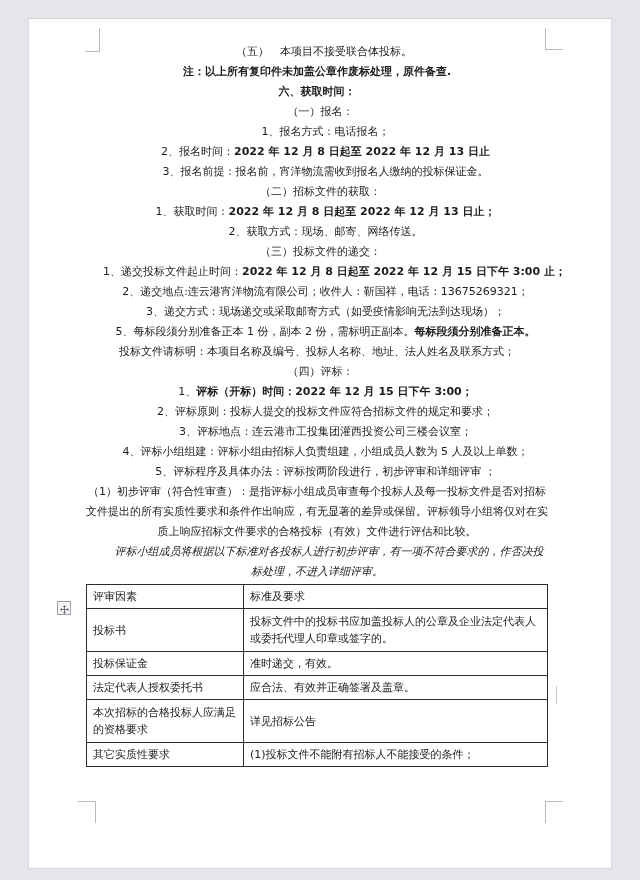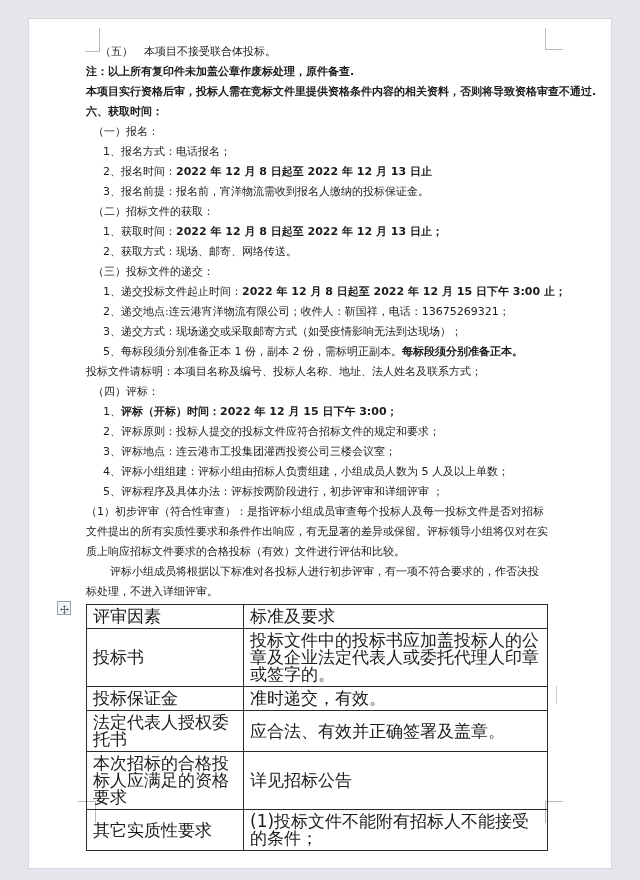--- a/index.html
+++ b/index.html
@@ -16,33 +16,33 @@
   .bg-right{left:612px;top:0;width:28px;height:880px;}
   .paper{
     position:absolute;left:28px;top:18px;width:584px;height:851px;
     background:#ffffff;border:1px solid #d5d8de;box-sizing:border-box;
   }
   
   .content{
     position:absolute;left:86px;top:42px;width:462px;
     color:#1c1c1c;
   }
-  .content p{margin:0;font-size:11px;line-height:20px;}
+  .content p{margin:0;font-size:11px;line-height:20px;text-align:center;}
   .nw{white-space:nowrap;}
   .i1{padding-left:14px;}
   .i2{padding-left:7px;}
   .i3{padding-left:17px;}
-  .ti{text-indent:24px;}
+  .ti{text-indent:24px;font-style:italic;}
   .b{font-weight:bold;}
   
   .review-table{
     border-collapse:collapse;width:462px;table-layout:fixed;margin-top:2px;
   }
   .review-table td{
-    border:1px solid #2b2b2b;font-size:17px;line-height:17px;
+    border:1px solid #2b2b2b;font-size:11px;line-height:17px;
     padding:3px 4px 3px 6px;vertical-align:middle;color:#1c1c1c;
     overflow:hidden;
   }
   .col-factor{width:157px;}
   .row-tall td{height:36px;}
   
   .mark{position:absolute;box-sizing:border-box;}
   .mark-tl{left:85px;top:28px;width:15px;height:24px;border-right:1px solid #b7bac2;border-bottom:1px solid #b7bac2;}
   .mark-tr{left:545px;top:28px;width:18px;height:22px;border-left:1px solid #b7bac2;border-bottom:1px solid #b7bac2;}
   .mark-bl{left:78px;top:801px;width:18px;height:22px;border-top:1px solid #b7bac2;border-right:1px solid #b7bac2;}
@@ -80,21 +80,20 @@
       <path d="M4.5 9 L6.2 7.1 H2.8 Z" fill="#6a6f76"></path>
       <path d="M0 4.5 L1.9 2.8 V6.2 Z" fill="#6a6f76"></path>
       <path d="M9 4.5 L7.1 2.8 V6.2 Z" fill="#6a6f76"></path>
     </svg>
   </span>
 </div>
 
 <div class="content">
   <p class="i1 nw"><span>（五）　本项目不接受联合体投标。</span></p>
   <p class="nw"><span class="b">注：以上所有复印件未加盖公章作废标处理，原件备查.</span></p>
-  <p class="nw"><span class="b">本项目实行资格后审，投标人需在竞标文件里提供资格条件内容的相关资料，否则将导致资格审查不通过.</span></p>
   <p class="nw"><span class="b">六、获取时间：</span></p>
   <p class="i2 nw"><span>（一）报名：</span></p>
   <p class="i3 nw"><span>1、报名方式：电话报名；</span></p>
   <p class="i3 nw"><span>2、报名时间：</span><span class="b">2022 年 12 月 8 日起至 2022 年 12 月 13 日止</span></p>
   <p class="i3 nw"><span>3、报名前提：报名前，宵洋物流需收到报名人缴纳的投标保证金。</span></p>
   <p class="i2 nw"><span>（二）招标文件的获取：</span></p>
   <p class="i3 nw"><span>1、获取时间：</span><span class="b">2022 年 12 月 8 日起至 2022 年 12 月 13 日止；</span></p>
   <p class="i3 nw"><span>2、获取方式：现场、邮寄、网络传送。</span></p>
   <p class="i2 nw"><span>（三）投标文件的递交：</span></p>
   <p class="i3 nw"><span>1、递交投标文件起止时间：</span><span class="b">2022 年 12 月 8 日起至 2022 年 12 月 15 日下午 3:00 止；</span></p>

